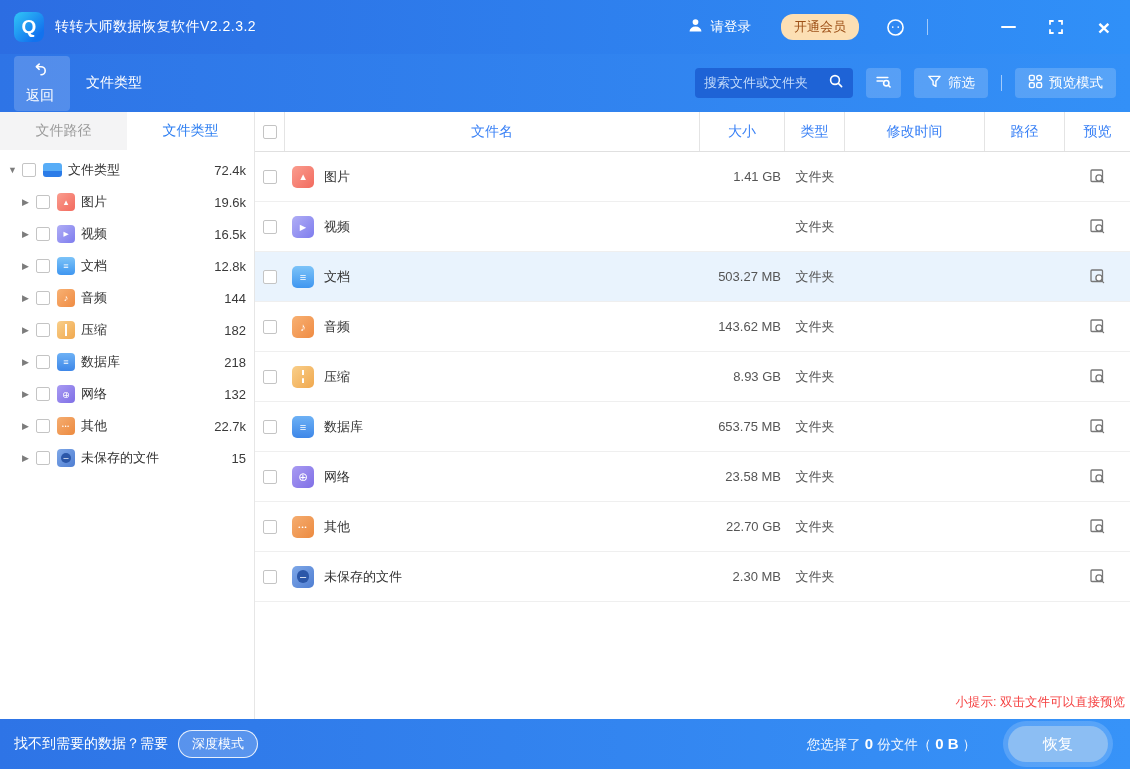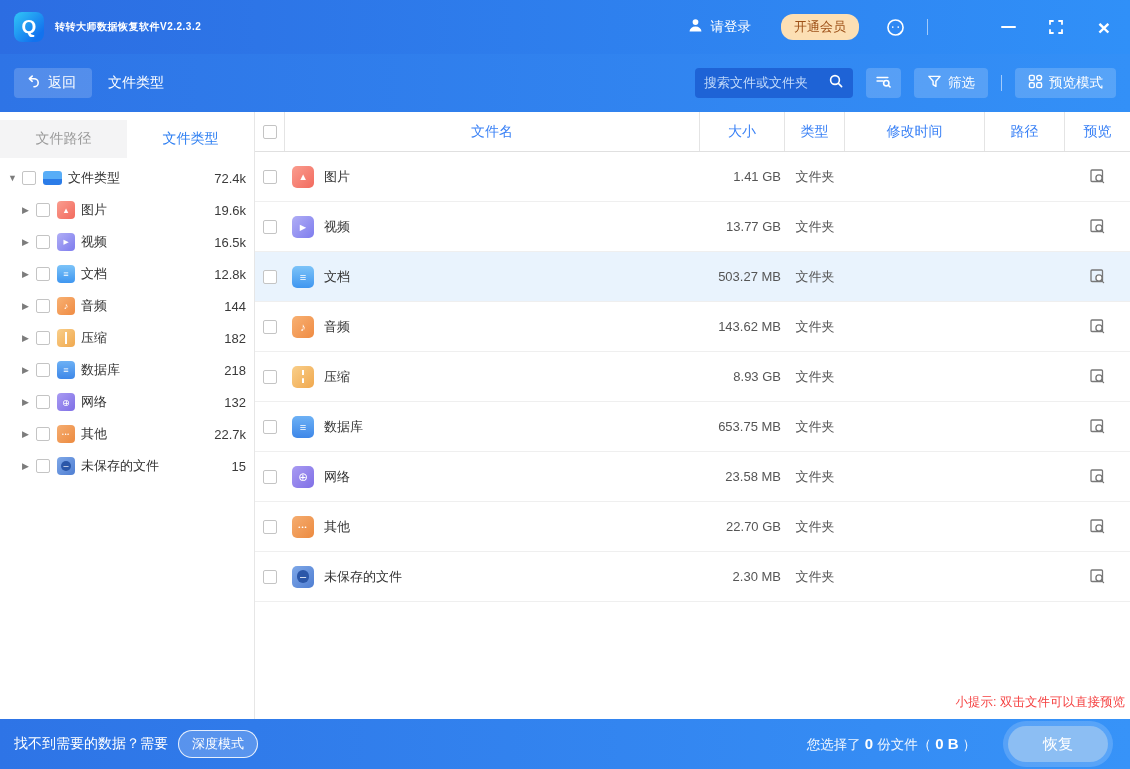--- a/index.html
+++ b/index.html
@@ -9,54 +9,54 @@
          display:flex; flex-direction:column; overflow:hidden; margin:0 auto;
          font-size:13px; color:#333; }
 
   
   .titlebar { height:54px; flex:none; display:flex; align-items:center;
     background:linear-gradient(90deg,#2c6de2 0%,#3090f8 100%); color:#fff; padding:0 14px; }
   .logo { width:30px; height:30px; border-radius:8px; flex:none;
     background:linear-gradient(135deg,#31c6f7 0%,#1272ee 80%);
     display:flex; align-items:center; justify-content:center;
     font-weight:bold; font-size:19px; color:#fff; }
-  .app-title { font-size:10px; margin-left:11px; letter-spacing:.5px;font-weight:bold; }
+  .app-title { font-size:14px; margin-left:11px; letter-spacing:.5px; }
   .tb-spacer { flex:1; }
   .login-wrap { display:flex; align-items:center; gap:7px; font-size:13.5px; cursor:pointer; }
   .vip-btn { margin-left:30px; background:#fcdfb4; color:#9c4f16; font-size:13px;
     padding:4px 13px; border-radius:12px; border:none; cursor:pointer; }
   .tb-icon { margin-left:24px; display:flex; align-items:center; justify-content:center;
     width:24px; height:24px; cursor:pointer; }
   .tb-divider { width:1px; height:16px; background:rgba(255,255,255,.55); margin-left:20px; }
   .burger { display:flex; flex-direction:column; gap:4px; width:20px; }
   .burger span { height:2.5px; background:#fff; border-radius:2px; }
   .min-bar { width:15px; height:2.5px; background:#fff; border-radius:2px; }
   .close-x { font-size:21px; line-height:1; font-weight:bold; }
 
   
   .toolbar { height:58px; flex:none; display:flex; align-items:center;
     background:linear-gradient(90deg,#2e74e6 0%,#3390f7 100%); color:#fff; padding:0 14px; }
   .back-btn { display:flex; align-items:center; gap:7px; background:rgba(255,255,255,.18);
-    border:none; color:#fff; font-size:14px; padding:6px 16px 6px 12px; border-radius:4px; cursor:pointer; }
+    border:none; color:#fff; font-size:14px; padding:6px 16px 6px 12px; border-radius:4px; cursor:pointer;flex-direction:column; }
   .crumb { margin-left:16px; font-size:14px; }
   .search-box { display:flex; align-items:center; background:#1e63d6; border-radius:4px;
     width:158px; height:30px; padding:0 9px;font-family:Liberation Serif, serif; }
   .search-box input { flex:1; min-width:0; background:transparent; border:none; outline:none;
     color:#fff; font-size:13px; font-family:inherit; }
   .search-box input::placeholder { color:#c3dbfb; }
   .tool-btn { display:flex; align-items:center; gap:6px; background:rgba(255,255,255,.18);
     border:none; color:#fff; font-size:13.5px; height:30px; padding:0 13px;
     border-radius:4px; margin-left:13px; cursor:pointer; }
   .tool-btn.icon-only { padding:0 9px; }
   .toolbar .tb-divider { margin:0 0 0 13px; }
 
   
   .content { flex:1; display:flex; min-height:0; }
   .sidebar { width:255px; flex:none; border-right:1px solid #e6e6e6; display:flex; flex-direction:column; }
-  .side-tabs { display:flex; height:38px; flex:none;margin-top:8px; }
+  .side-tabs { display:flex; height:38px; flex:none; }
   .side-tab { flex:1; display:flex; align-items:center; justify-content:center;
     font-size:14px; color:#9b9b9b; background:#f4f4f5; cursor:pointer; }
   .side-tab.active { background:#fff; color:#2e7ff2; }
   .tree { padding-top:4px; overflow:hidden; }
   .tree-item { display:flex; align-items:center; height:32px; padding:0 8px; cursor:pointer; }
   .tree-item.child { padding-left:22px; }
   .arrow { width:14px; flex:none; font-size:9px; color:#7c7c7c; }
   .checkbox { width:14px; height:14px; flex:none; background:#fff; border:1px solid #c4c4c4;
     border-radius:2px; cursor:pointer; }
   .tree-item .checkbox { margin-right:7px; }
@@ -342,21 +342,20 @@
     </div>
   </div>
           <div class="trow">
     <div class="cell col-check">
               <span class="checkbox"></span>
             </div>
     <div class="cell col-name">
       <span class="fi lg fi-video"></span>
       <span class="fname">视频</span>
     </div>
-    <div class="cell col-size">13.77 GB</div>
     <div class="cell col-type">文件夹</div>
     <div class="cell col-mtime"></div>
     <div class="cell col-path"></div>
     <div class="cell col-preview">
       <span class="preview-btn">
         <svg width="17" height="17" viewBox="0 0 17 17">
           <rect x="2" y="2" width="11.5" height="11.5" rx="1" fill="none" stroke="#777" stroke-width="1.3"></rect>
           <circle cx="10" cy="10" r="3.1" fill="#fff" stroke="#777" stroke-width="1.3"></circle>
           <line x1="12.2" y1="12.2" x2="14.6" y2="14.6" stroke="#777" stroke-width="1.3" stroke-linecap="round"></line>
         </svg>

